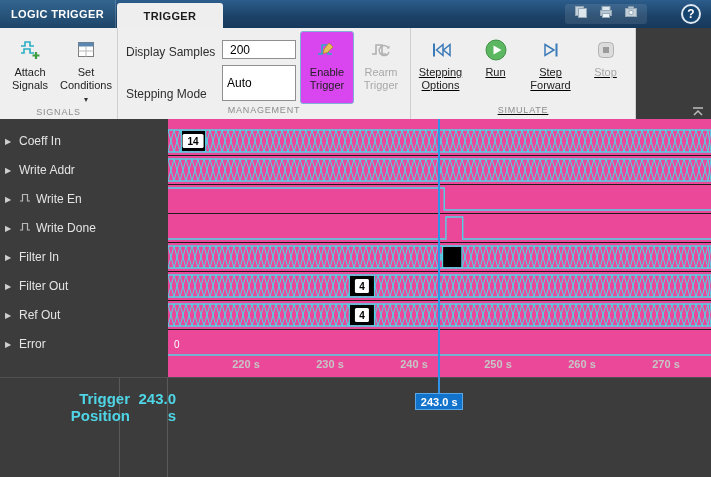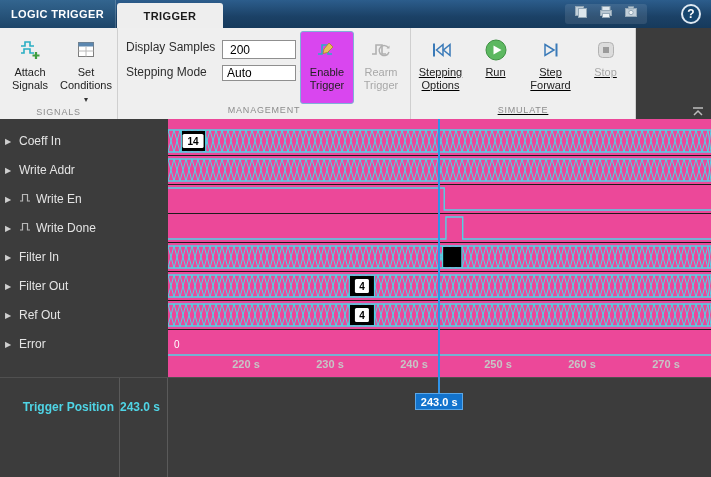--- a/index.html
+++ b/index.html
@@ -28,47 +28,47 @@
   .ts-content { flex:1; display:flex; align-items:stretch; padding:3px 2px 0 2px; }
   .ts-footer { height:15px; text-align:center; font-size:9px; letter-spacing:.8px; color:#8c8c8c; line-height:13px; }
   .ts-btn { width:56px; display:flex; flex-direction:column; align-items:center; padding-top:4px; gap:2px;
             border:1px solid transparent; border-radius:3px; cursor:default; }
   .ts-icon { height:28px; display:flex; align-items:center; justify-content:center; }
   .ts-label { font-size:11px; line-height:1.18; color:#222; text-align:center; }
   .ts-btn.selected { background:#d946ef; border-color:#7fb0d7; }
   .ts-btn.disabled .ts-label { color:#a8a8a8; }
   .dd-arrow { font-size:8px; color:#333; }
   .ts-fields { display:flex; flex-direction:column; gap:6px; padding:9px 4px 0 6px; }
-  .ts-field { display:flex; align-items:flex-start; }
+  .ts-field { display:flex; align-items:flex-end; }
   .ts-field .f-label { font-size:12px; color:#2e2e2e; width:96px; }
   .f-input { width:74px; height:19px; border:1px solid #8f8f8f; background:#fff; font-size:12px;
              font-family:inherit; padding:0 7px; }
-  .f-dd { width:74px; height:16px; border:1px solid #8f8f8f; background:#fff; display:flex;
+  .f-dd { width:74px; height:36px; border:1px solid #8f8f8f; background:#fff; display:flex;
           align-items:center; font-size:12px; padding-left:4px;gap:48px; }
   .f-dd .dd-btn { margin-left:auto; width:15px; height:100%; display:flex; align-items:center;
                   justify-content:center; font-size:7px; color:#333; }
   .collapse-btn { position:absolute; right:5px; top:104px; width:16px; height:13px; }
 
   
   .signal-panel { position:absolute; left:0; top:119px; width:168px; height:258px; }
   .sig-row { position:absolute; left:0; width:168px; height:20px; display:flex; align-items:center;
              gap:5px; padding-left:5px; color:#e4e4e4; font-size:12px; }
   .tri { font-size:8px; color:#cfcfcf; width:9px; }
   .wave-area { position:absolute; left:168px; top:119px; width:638px; height:258px; background:#ec4899; }
   .cursor-line { position:absolute; top:119px; width:2px; background:#2f93e8; z-index:5; }
   .cursor-flag { position:absolute; top:393px; width:48px; height:17px; background:#1273cd;
                  border:1px solid #5aa7e8; color:#fff; font-size:11px; font-weight:bold;
                  display:flex; align-items:center; justify-content:center; z-index:6; }
 
   
   .bottom-panel { position:absolute; left:0; top:377px; width:711px; height:100px; background:#3c3c3c;
                   border-top:1px solid #505050; }
   .bp-div { position:absolute; top:0; width:1px; height:100px; background:#5a5a5a; }
-  .bp-row { position:absolute; left:0; height:16px; display:flex; align-items:center;
-            font-size:12px; font-weight:bold; }
+  .bp-row { position:absolute; left:16px; height:16px; display:flex; align-items:center;
+            font-size:15px; font-weight:bold; }
   .bp-name { width:114px; text-align:right; }
   .bp-val { width:46px; text-align:right; }
   .c-trig { color:#4fd5e6; }
   .c-cur { color:#ffcf40; }
 </style>
 </head>
 <body>
 
 <div class="app">
 

